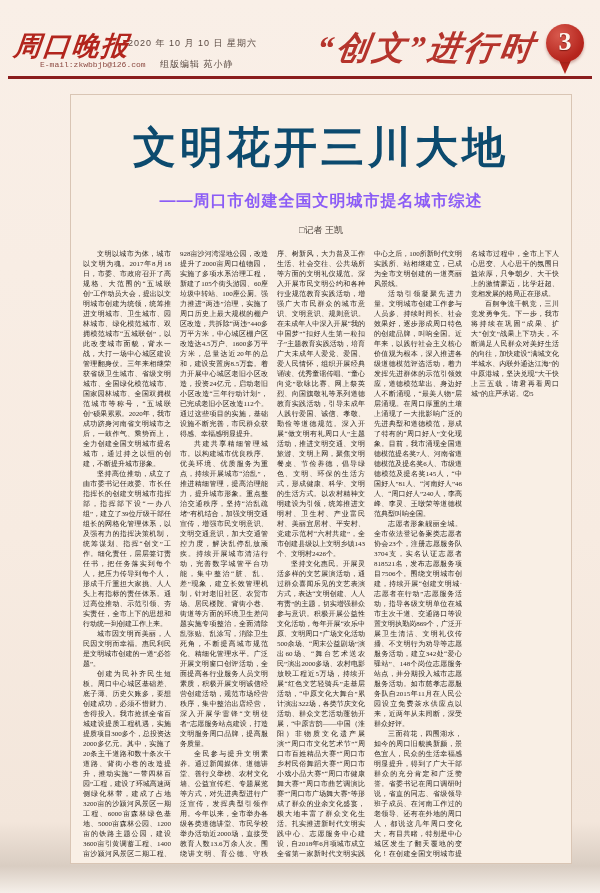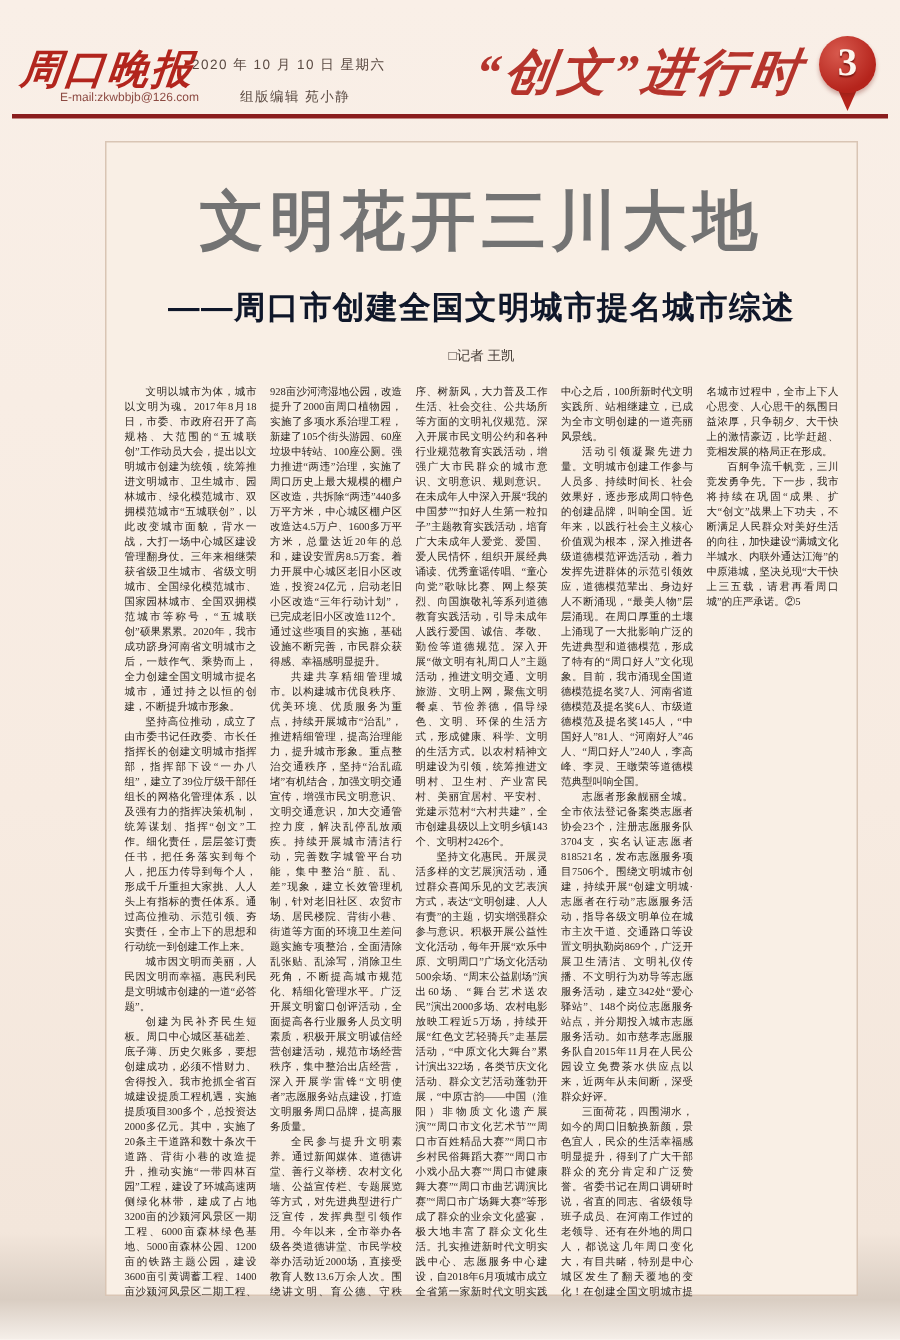--- a/index.html
+++ b/index.html
@@ -4,21 +4,21 @@
 <style>
   html,body{margin:0;padding:0;}
   body{font-family:"Liberation Serif","DejaVu Serif",serif;}
   #page{position:relative;width:600px;height:893px;overflow:hidden;
         background:linear-gradient(180deg,#f9efe7 0%,#f7ebe1 60%,#f3e6db 92%,#d9cdc2 97%,#f5efe9 100%);}
   
   #masthead{position:absolute;left:14px;top:28px;color:#b2251d;
             font-size:27px;font-weight:bold;font-style:italic;letter-spacing:2px;
             font-family:"Liberation Serif",serif;transform:skewX(-6deg);}
   #email{position:absolute;left:12px;top:60px;font-size:8px;color:#8c4a42;
-         font-family:Liberation Sans, sans-serif;padding-left:28px;}
+         font-family:Liberation Mono, monospace;padding-left:28px;}
   #dateline{position:absolute;left:128px;top:37px;font-size:9px;color:#5a4a42;
             font-family:"Liberation Sans",sans-serif;letter-spacing:1px;}
   #editorline{position:absolute;left:160px;top:58px;font-size:9px;color:#5a4a42;
               font-family:Liberation Sans, sans-serif;letter-spacing:1px;}
   #section-title{position:absolute;right:64px;top:26px;color:#b5342c;
                  font-size:33px;font-weight:bold;font-style:italic;letter-spacing:3px;
                  transform:skewX(-8deg);font-family:"Liberation Serif",serif;}
   #page-pin{position:absolute;right:14px;top:24px;width:40px;height:52px;}
   #pin-circle{position:absolute;left:0;top:0;width:38px;height:38px;border-radius:50%;
               background:radial-gradient(circle at 35% 30%,#d85a4e,#b5241c 70%);
@@ -27,23 +27,23 @@
             border-left:8px solid transparent;border-right:8px solid transparent;
             border-top:18px solid #b5241c;}
   #pin-number{position:absolute;left:0;top:3px;width:38px;text-align:center;
               font-size:26px;font-weight:bold;color:#fdf6ee;font-family:"Liberation Serif",serif;
               text-shadow:0 1px 1px #7e1812;}
   #red-rule{position:absolute;left:8px;right:8px;top:76px;height:3px;background:#8a1d1d;}
   
   #article-frame{position:absolute;left:70px;top:94px;width:502px;height:770px;
                  border:1px solid #d9c5b4;background:#f9efe5;box-sizing:border-box;}
   #headline{margin:24px 10px 0 10px;text-align:center;font-size:43px;font-weight:900;
-            color:#737373;letter-spacing:4px;font-family:"Liberation Serif",serif;}
-  #subheadline{margin:14px 10px 0 10px;text-align:center;font-size:21px;font-weight:bold;
-               color:#0f172a;letter-spacing:1px;font-family:"Liberation Sans",sans-serif;}
+            color:#0c4a6e;letter-spacing:4px;font-family:"Liberation Serif",serif;}
+  #subheadline{margin:14px 10px 0 10px;text-align:center;font-size:16px;font-weight:bold;
+               color:#8b5cf6;letter-spacing:1px;font-family:"Liberation Sans",sans-serif;}
   #byline{margin:12px 0 0 0;text-align:center;font-size:9px;color:#453c36;
           font-family:Liberation Sans, sans-serif;}
   #article-body{margin:12px 12px 0 12px;height:612px;overflow:hidden;
                 column-count:5;column-gap:9px;column-fill:auto;
                 font-size:7px;line-height:10px;color:#2b2520;text-align:justify;}
   #article-body p{margin:0;text-indent:2em;}
 </style>
 </head>
 <body>
 

